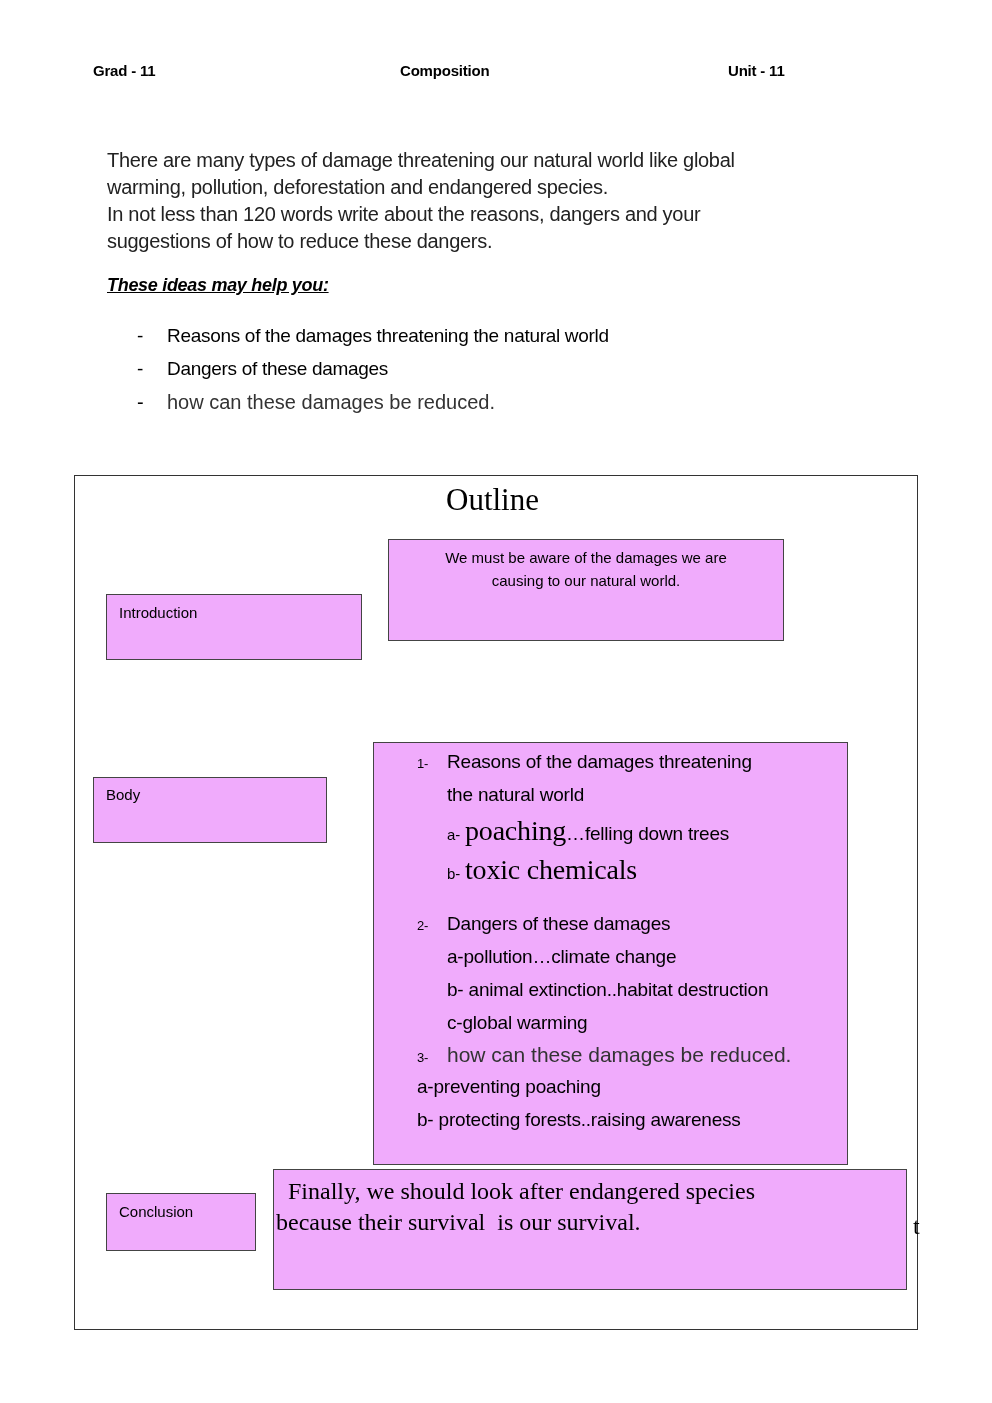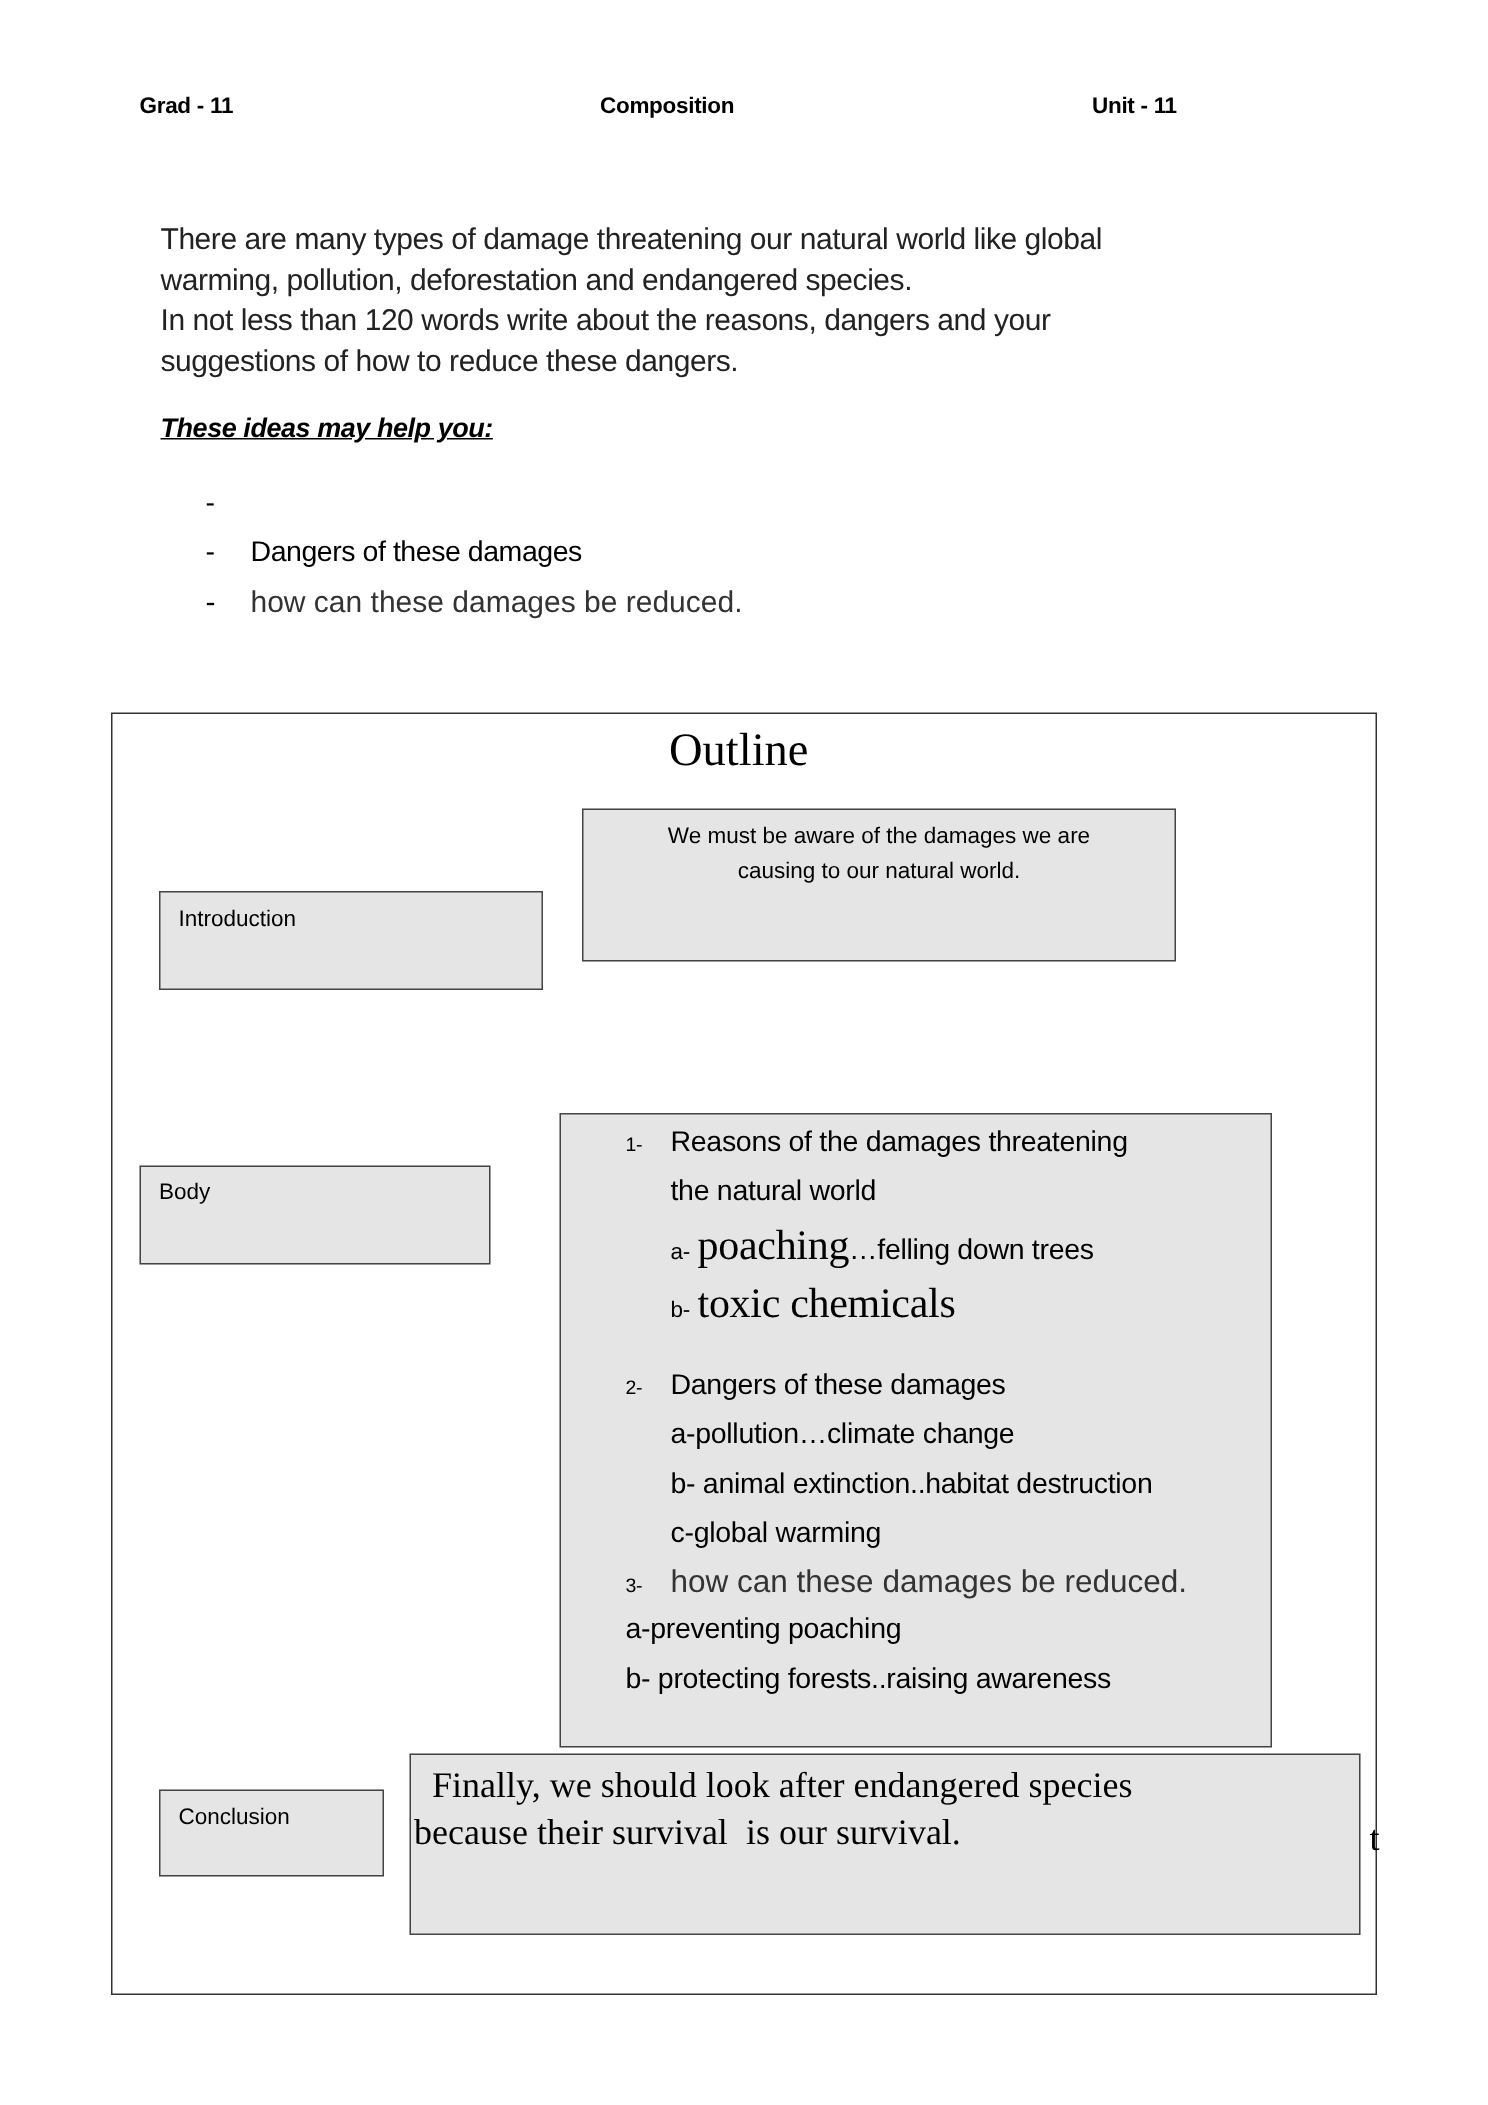--- a/index.html
+++ b/index.html
@@ -11,21 +11,21 @@
     .hdr { top: 62px; font-size: 15px; font-weight: bold; letter-spacing: -0.2px; }
     .prompt { left: 107px; top: 147px; width: 780px; font-size: 20px; line-height: 27px; color: #222; letter-spacing: -0.3px; font-family: Liberation Sans, sans-serif; }
     .ideas-title { left: 107px; top: 275px; font-size: 18px; font-weight: bold; text-decoration: underline; letter-spacing: -0.3px; font-style: italic; }
     .bullets { left: 137px; top: 322px; margin: 0; padding: 0; list-style: none; font-size: 19px; }
     .bullets li { height: 33px; line-height: 28px; position: relative; padding-left: 30px; letter-spacing: -0.3px; }
     .bullets li .dash { position: absolute; left: 0; top: 0; }
     .bullets li.arial { color: #333; letter-spacing: 0; }
 
     .frame { left: 74px; top: 475px; width: 842px; height: 853px; border: 1.5px solid #333; }
     .outline-title { left: 446px; top: 482px; font-size: 31px; }
-    .box { border: 1.3px solid #444; box-sizing: border-box; background: #e5e5e5; }
+    .box { border: 1.3px solid #444; box-sizing: border-box; background: #f0abfc; }
     .label { font-size: 15px; }
 
     .intro-text { left: 388px; top: 539px; width: 396px; height: 102px; text-align: center; font-size: 15px; line-height: 23px; padding-top: 6px; }
 
     .body-box { left: 373px; top: 730px; width: 475px; height: 423px; margin-top: 12px; }
     .bl { position: absolute; font-size: 19px; white-space: nowrap; letter-spacing: -0.2px; }
     .num { font-size: 13px; display: inline-block; width: 30px; }
     .big { font-family: "Liberation Serif", serif; font-size: 28px; }
     .small-a { font-size: 15px; }
     .arialtxt { font-family: "Liberation Sans", sans-serif; color: #333; font-size: 21px; letter-spacing: 0; }
@@ -42,21 +42,21 @@
 
 <div class="abs prompt">
   <div>There are many types of damage threatening our natural world like global</div>
   <div>warming, pollution, deforestation and endangered species.</div>
   <div>In not less than 120 words write about the reasons, dangers and your</div>
   <div>suggestions of how to reduce these dangers.</div>
 </div>
 
 <div class="abs ideas-title calibri">These ideas may help you:</div>
 <ul class="abs bullets calibri">
-  <li><span class="dash">-</span></li>
+  <li><span class="dash">-</span><span>Reasons of the  damages threatening the natural world</span></li>
   <li><span class="dash">-</span><span>Dangers of these damages</span></li>
   <li class="arial" style="font-family:'Liberation Sans',sans-serif; font-size:20px;"><span class="dash" style="color:#000;">-</span><span>how can these damages be reduced.</span></li>
 </ul>
 
 <div class="abs frame"></div>
 <div class="abs outline-title serif">Outline</div>
 
 <div class="abs box intro-text calibri">
   <div>We must be aware of the damages we are</div>
   <div>causing to our natural world.</div>

